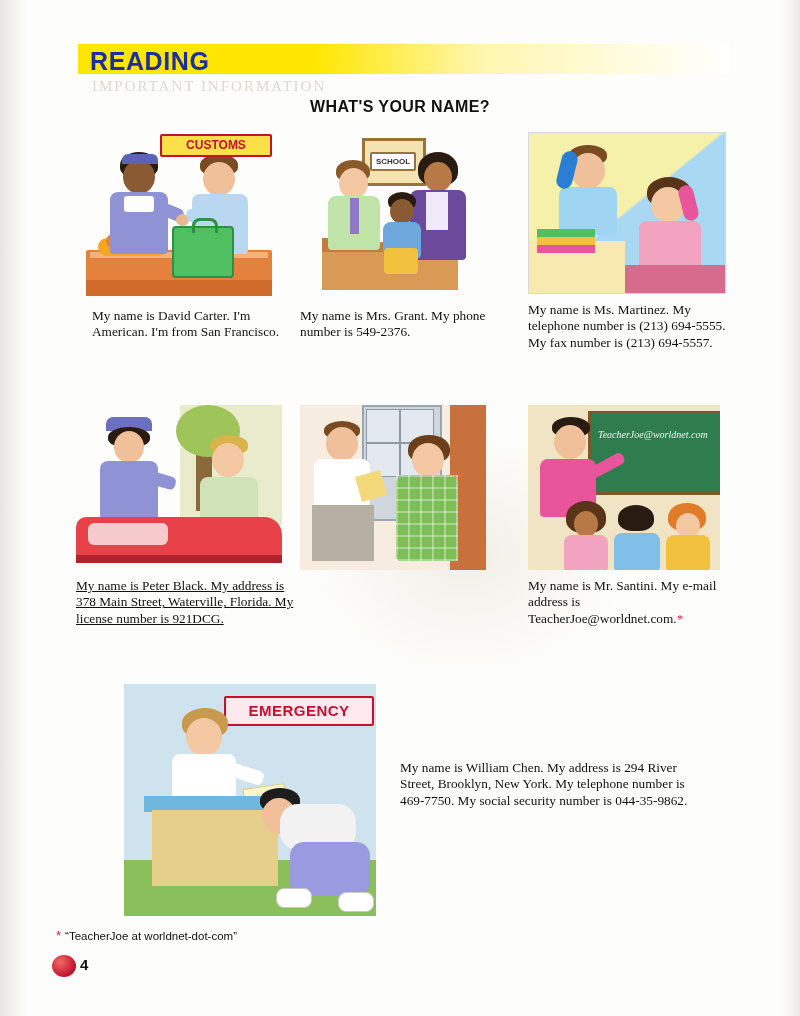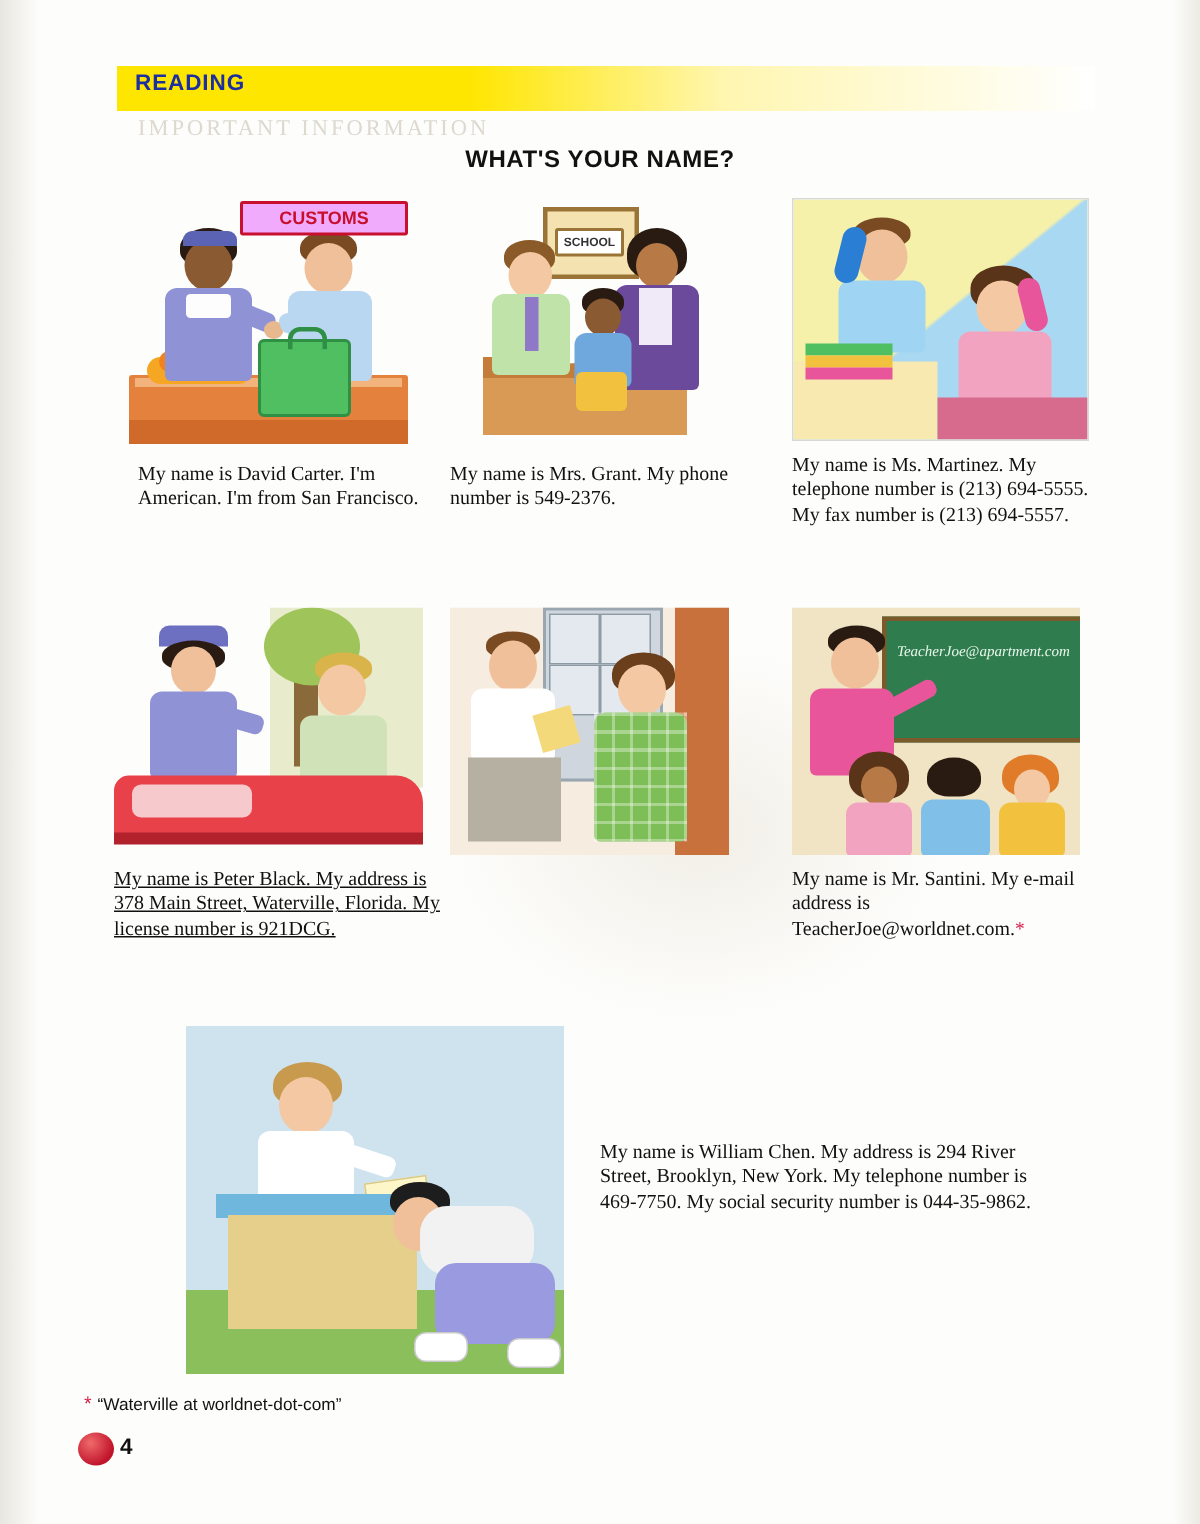--- a/index.html
+++ b/index.html
@@ -46,21 +46,21 @@
     width: 652px;
     height: 30px;
     background: linear-gradient(to right, #ffe600 0%, #ffe600 36%, #fff6b0 62%, #ffffff 100%);
   }
   .banner-label {
     position: absolute;
     left: 12px;
     top: 3px;
     font-family: "Liberation Sans", sans-serif;
     font-weight: bold;
-    font-size: 15px;
+    font-size: 25px;
     letter-spacing: 0.6px;
     color: #1c2ea0;
   }
   .ghost-text {
     position: absolute;
     left: 400px;
     top: 46px;
     font-family: "Liberation Sans", sans-serif;
     font-weight: bold;
     font-size: 18px;
@@ -208,21 +208,21 @@
       <div class="person" style="left:110px;top:24px;width:84px;height:110px;">
         <div class="hair" style="left:14px;top:0px;width:38px;height:22px;background:#7a4a22;"></div>
         <div class="head" style="left:17px;top:8px;width:32px;height:34px;background:#f0c09a;"></div>
         <div class="body" style="left:6px;top:40px;width:56px;height:60px;background:#b9d7f0;"></div>
         <div class="arm" style="left:0px;top:52px;width:30px;height:13px;background:#b9d7f0;transform:rotate(-18deg);"></div>
       </div>
 
       <div style="position:absolute;left:96px;top:96px;width:58px;height:48px;background:#4fbf62;border:2px solid #2f8f45;border-radius:4px;"></div>
       <div style="position:absolute;left:116px;top:88px;width:20px;height:12px;border:3px solid #2f8f45;border-bottom:none;border-radius:8px 8px 0 0;"></div>
 
-      <div class="sign" style="left:84px;top:4px;width:108px;height:19px;font-size:12px;line-height:19px;background:#f0abfc;border-color:#c8102e;">CUSTOMS</div>
+      <div class="sign" style="left:84px;top:4px;width:108px;height:19px;font-size:12px;line-height:19px;background:#fde047;border-color:#c8102e;">CUSTOMS</div>
     </div>
     <div class="caption" style="margin-top:8px;width:206px;margin-left:16px;">My name is David Carter.  I'm American.  I'm from San Francisco.</div>
   </div>
 
   <div class="item" style="left:300px; top:130px; width:210px;">
     <div class="art" style="width:190px;height:170px;">
 
       <div style="position:absolute;left:62px;top:8px;width:58px;height:42px;background:#f4e3b0;border:3px solid #9a7436;"></div>
       <div class="sign" style="left:70px;top:22px;width:42px;height:15px;font-size:8px;line-height:15px;border-color:#9a7436;color:#333;background:#fff;">SCHOOL</div>
 
@@ -335,21 +335,21 @@
           repeating-linear-gradient(90deg, rgba(255,255,255,0.35) 0 2px, rgba(255,255,255,0) 2px 12px),
           repeating-linear-gradient(0deg, rgba(255,255,255,0.35) 0 2px, rgba(255,255,255,0) 2px 12px);"></div>
       </div>
     </div>
   </div>
 
   <div class="item" style="left:528px; top:405px; width:210px;">
     <div class="art" style="width:192px;height:165px;">
       <div style="position:absolute;left:0;top:0;width:192px;height:165px;background:#f0e4c4;"></div>
       <div style="position:absolute;left:60px;top:6px;width:132px;height:78px;background:#2f7d4f;border:3px solid #7a5a2a;"></div>
-      <div style="position:absolute;left:70px;top:24px;font-family:'Liberation Serif',serif;font-size:10px;color:#eaf6ea;font-style:italic;white-space:nowrap;overflow:hidden;width:118px;">TeacherJoe@apartment.com</div>
+      <div style="position:absolute;left:70px;top:24px;font-family:'Liberation Serif',serif;font-size:10px;color:#eaf6ea;font-style:italic;white-space:nowrap;overflow:hidden;width:118px;">TeacherJoe@worldnet.com</div>
 
       <div class="person" style="left:6px;top:12px;width:86px;height:110px;">
         <div class="hair" style="left:18px;top:0px;width:38px;height:20px;background:#2a1b12;"></div>
         <div class="head" style="left:20px;top:8px;width:32px;height:34px;background:#f0c09a;"></div>
         <div class="body" style="left:6px;top:42px;width:56px;height:58px;background:#e8559a;"></div>
         <div class="arm" style="left:48px;top:44px;width:44px;height:12px;background:#e8559a;transform:rotate(-28deg);"></div>
       </div>
 
       <div class="person" style="left:34px;top:96px;width:52px;height:70px;">
         <div class="hair" style="left:4px;top:0px;width:40px;height:32px;background:#5a3418;"></div>
@@ -367,20 +367,21 @@
       </div>
     </div>
     <div class="caption" style="margin-top:8px;width:206px;"><span>My name is Mr. Santini.  My e-mail address is TeacherJoe@worldnet.com.</span><span class="star">*</span></div>
   </div>
 
   <div class="item" style="left:124px; top:684px; width:640px;">
     <div class="art" style="width:252px;height:232px;float:left;">
       <div style="position:absolute;left:0;top:0;width:252px;height:232px;background:#cfe3ef;"></div>
       <div style="position:absolute;left:0px;top:176px;width:252px;height:56px;background:#8bbf5c;"></div>
 
+      <div class="sign" style="left:100px;top:12px;width:146px;height:26px;font-size:15px;line-height:26px;letter-spacing:0.5px;background:#ffe9ef;border-color:#c8102e;">EMERGENCY</div>
 
       <div class="person" style="left:40px;top:24px;width:96px;height:140px;">
         <div class="hair" style="left:18px;top:0px;width:46px;height:30px;background:#c79a4e;"></div>
         <div class="head" style="left:22px;top:10px;width:36px;height:38px;background:#f3c8a2;"></div>
         <div class="body" style="left:8px;top:46px;width:64px;height:66px;background:#ffffff;"></div>
         <div class="arm" style="left:58px;top:58px;width:42px;height:14px;background:#ffffff;transform:rotate(18deg);"></div>
         <div style="position:absolute;left:80px;top:78px;width:40px;height:22px;background:#fdf6c8;transform:rotate(-8deg);border:1px solid #d9c98a;"></div>
       </div>
 
       <div style="position:absolute;left:20px;top:112px;width:148px;height:16px;background:#6fb7dd;"></div>
@@ -392,18 +393,18 @@
         <div class="body" style="left:24px;top:16px;width:76px;height:46px;background:#f2f2f2;border-radius:18px;"></div>
         <div style="position:absolute;left:34px;top:54px;width:80px;height:54px;background:#9a9ae0;border-radius:14px;"></div>
         <div style="position:absolute;left:20px;top:100px;width:34px;height:18px;background:#ffffff;border-radius:8px;border:1px solid #c9c9c9;"></div>
         <div style="position:absolute;left:82px;top:104px;width:34px;height:18px;background:#ffffff;border-radius:8px;border:1px solid #c9c9c9;"></div>
       </div>
     </div>
     <div class="caption" style="margin-left:276px;margin-top:76px;width:300px;">My name is William Chen.  My address is 294 River Street, Brooklyn, New York.  My telephone number is 469-7750.  My social security number is 044-35-9862.</div>
   </div>
 
   <div class="footnote">
-    <span class="star">*</span><span>“Waterville at worldnet-dot-com”</span>
+    <span class="star">*</span><span>“TeacherJoe at worldnet-dot-com”</span>
   </div>
   <div class="page-num-dot"></div>
   <div class="page-num">4</div>
 
 </div>
 
 </body></html>

